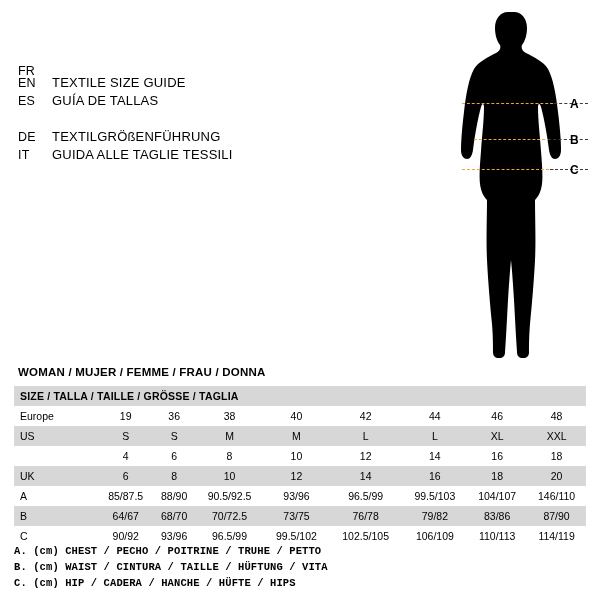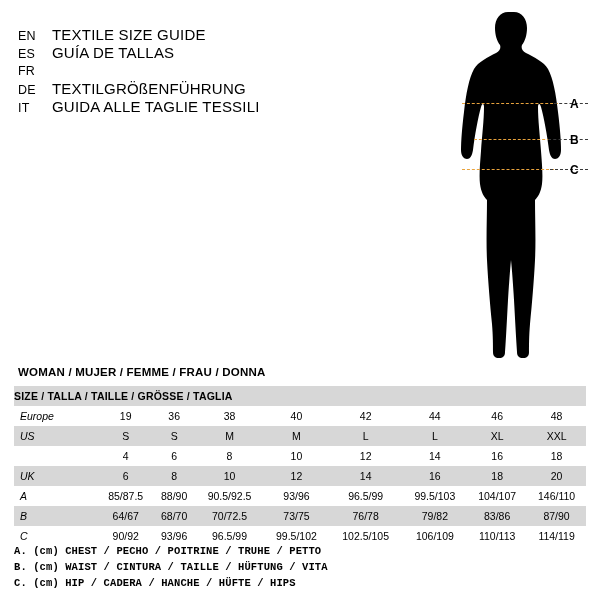--- a/index.html
+++ b/index.html
@@ -28,23 +28,24 @@
     align-items: baseline;
     height: 18px;
     line-height: 18px;
   }
   .lang-code {
     width: 34px;
     font-size: 12.5px;
     letter-spacing: 0.2px;
   }
   .lang-text {
-    font-size: 15px;
+    font-size: 13px;
     letter-spacing: 0.2px;
     white-space: nowrap;
+    margin-top: 48px;
   }
 
   
   .figure-wrap {
     position: absolute;
     top: 8px;
     left: 430px;
     width: 160px;
     height: 360px;
   }
@@ -90,25 +91,25 @@
     padding: 2px 0 2px 0;
     height: 16px;
     text-align: center;
     vertical-align: middle;
     white-space: nowrap;
   }
   .size-table td.label {
     text-align: left;
     padding-left: 6px;
     width: 78px;
-    font-style: italic;
   }
   .row-head td {
     font-weight: bold;
     text-align: left;
+    padding-left: 6px;
     font-size: 10.5px;
     letter-spacing: 0.2px;
   }
   .shade td { background: #d7d7d7; }
   .plain td { background: #ffffff; }
 
   
   .legend {
     position: absolute;
     top: 543px;

